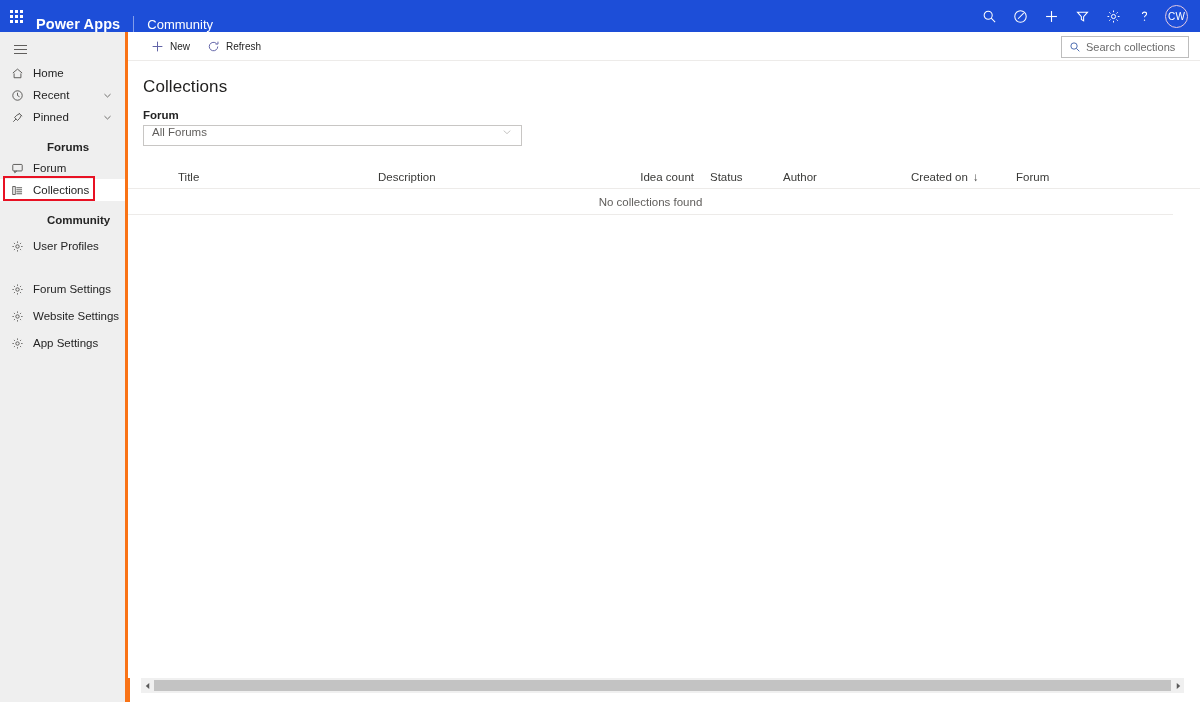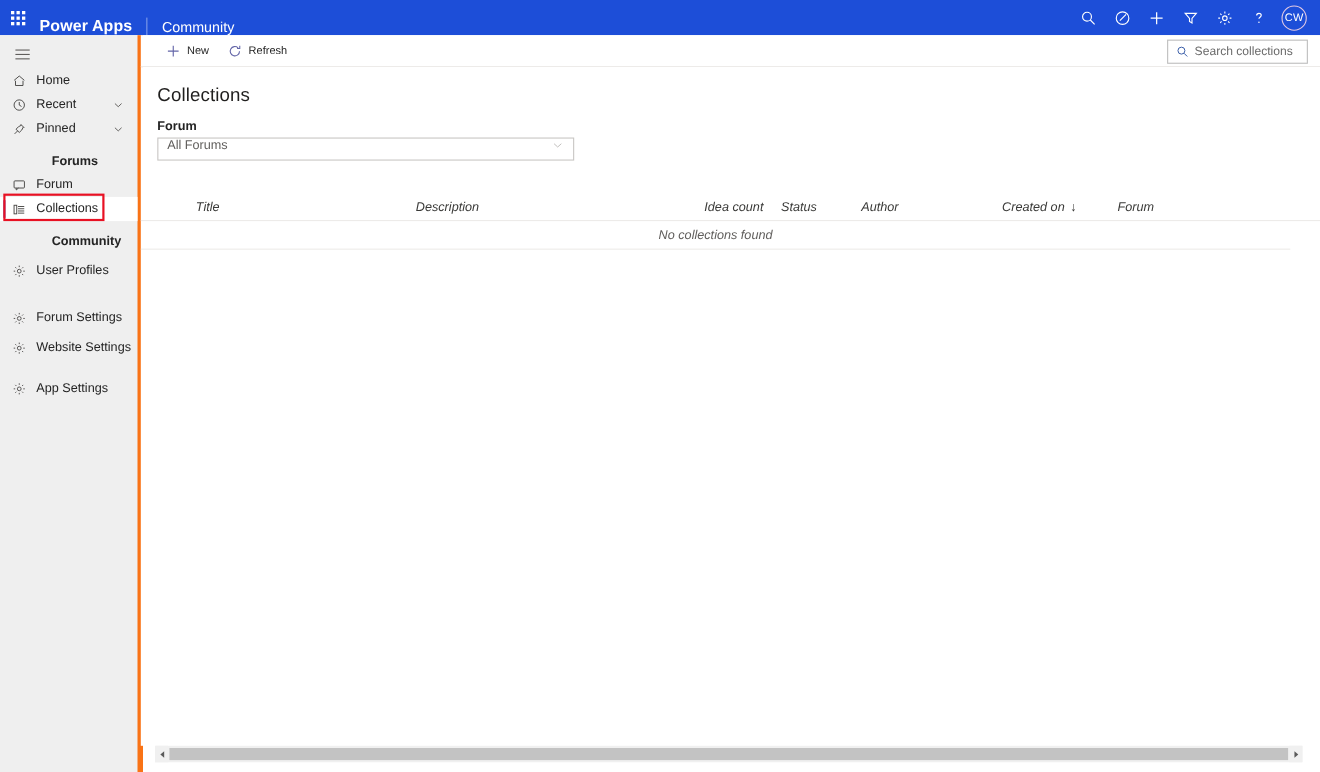--- a/index.html
+++ b/index.html
@@ -151,21 +151,21 @@
   #forum-select {
     width: 379px; height: 21px;
     border: 1px solid #c8c6c4; background: #ffffff;
     display: flex; align-items: flex-start;
     padding: 0 8px; cursor: pointer;
   }
   #forum-select-value { font-size: 11.5px; color: #605e5c; }
   #forum-select .chev { margin-left: auto; color: #c0bebc; display: flex; }
 
   
-  #grid { margin-top: 32px; font-style: italic; }
+  #grid { margin-top: 20px; }
   #grid-header {
     display: flex; align-items: center;
     height: 23px; border-bottom: 1px solid #edebe9;
     font-size: 11.5px; color: #3a3a38;
   }
   #grid-header .col { padding: 0 8px; white-space: nowrap; }
   .col-check { width: 42px; }
   .col-title { width: 200px; }
   .col-desc { width: 262px; }
   .col-idea { width: 70px; text-align: right; }
@@ -364,21 +364,21 @@
   <div class="nav-item" style="margin-top:5px">
     <span class="ni-icon">
       <svg width="13" height="13" viewBox="0 0 16 16" fill="none" stroke="#484644" stroke-width="1">
         <circle cx="8" cy="8" r="2.1"></circle>
         <path d="M8 1.8v1.7M8 12.5v1.7M1.8 8h1.7M12.5 8h1.7M3.6 3.6l1.2 1.2M11.2 11.2l1.2 1.2M12.4 3.6l-1.2 1.2M4.8 11.2l-1.2 1.2"></path>
       </svg>
     </span>
     <span class="ni-label">Website Settings</span>
   </div>
 
-  <div class="nav-item" style="margin-top:15px">
+  <div class="nav-item" style="margin-top:5px">
     <span class="ni-icon">
       <svg width="13" height="13" viewBox="0 0 16 16" fill="none" stroke="#484644" stroke-width="1">
         <circle cx="8" cy="8" r="2.1"></circle>
         <path d="M8 1.8v1.7M8 12.5v1.7M1.8 8h1.7M12.5 8h1.7M3.6 3.6l1.2 1.2M11.2 11.2l1.2 1.2M12.4 3.6l-1.2 1.2M4.8 11.2l-1.2 1.2"></path>
       </svg>
     </span>
     <span class="ni-label">App Settings</span>
   </div>
 </div>
 

